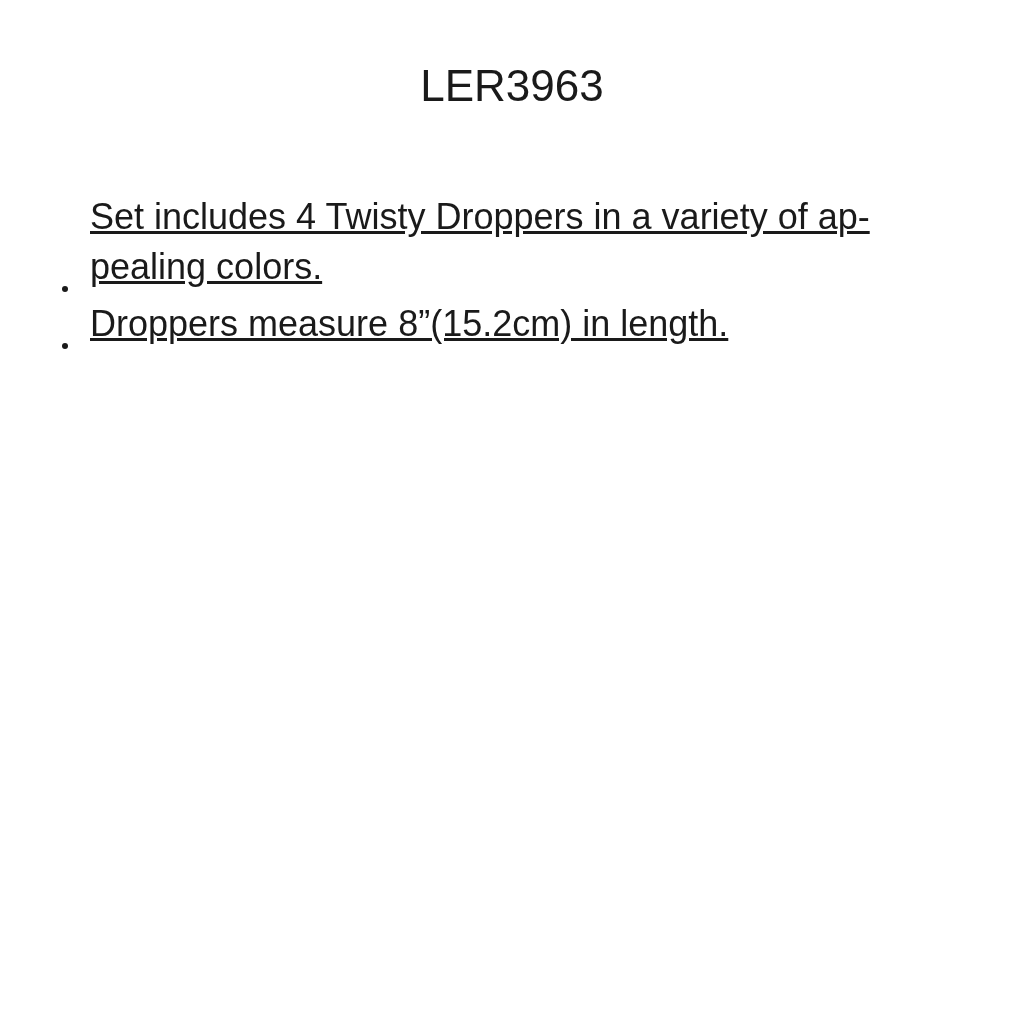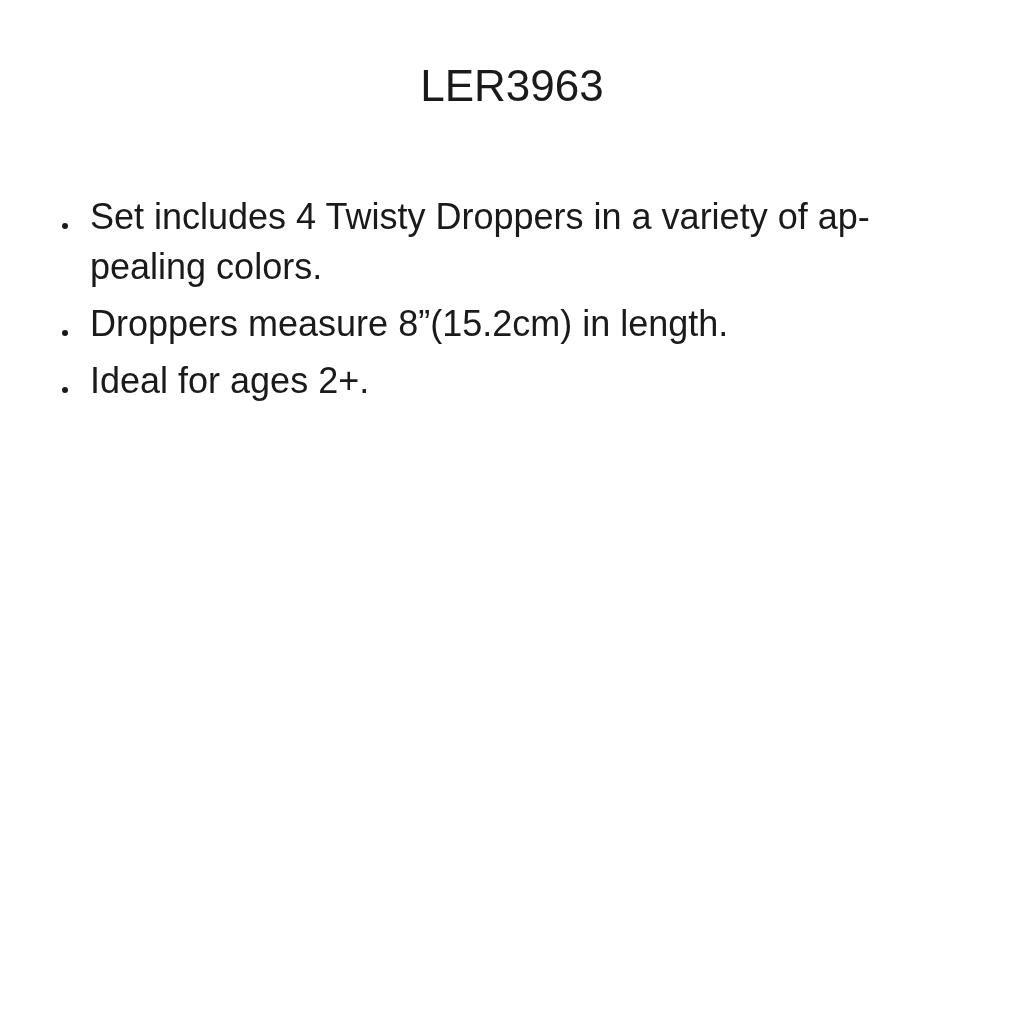--- a/index.html
+++ b/index.html
@@ -31,22 +31,23 @@
     color: #1a1a1a;
     letter-spacing: 0px;
   }
   .bullet-list {
     margin-top: 84px;
     padding-left: 62px;
     padding-right: 36px;
   }
   .bullet-item {
     display: flex;
-    align-items: flex-start;
+    align-items: flex-end;
     margin-bottom: 7px;
+    text-decoration: underline;
   }
   .bullet-marker {
     flex: 0 0 auto;
     width: 6px;
     height: 6px;
     border-radius: 50%;
     background: #1a1a1a;
     margin-top: 31px;
     margin-right: 22px;
   }
@@ -70,20 +71,16 @@
       <span class="bullet-marker"></span>
       <span class="bullet-text">Set includes 4 Twisty Droppers in a variety of ap-
 pealing colors.</span>
     </div>
 
     <div class="bullet-item">
       <span class="bullet-marker"></span>
       <span class="bullet-text">Droppers measure 8”(15.2cm) in length.</span>
     </div>
 
-    <div class="bullet-item">
-      <span class="bullet-marker"></span>
-      <span class="bullet-text">Ideal for ages 2+.</span>
-    </div>
 
 
   </div>
 </div>
 
 </body></html>

